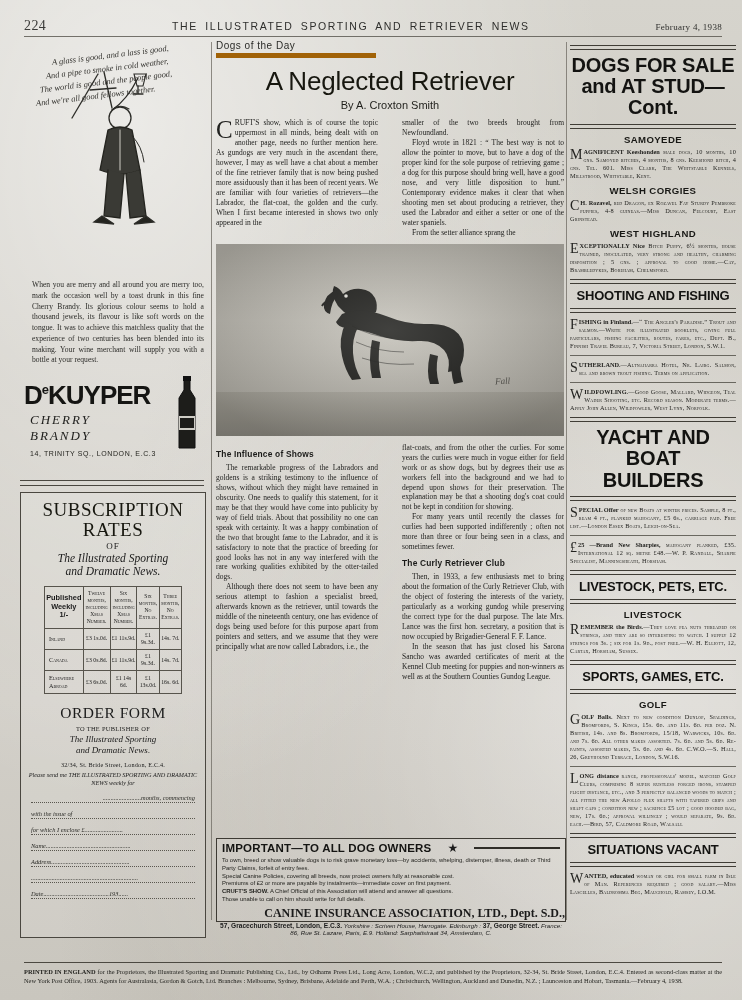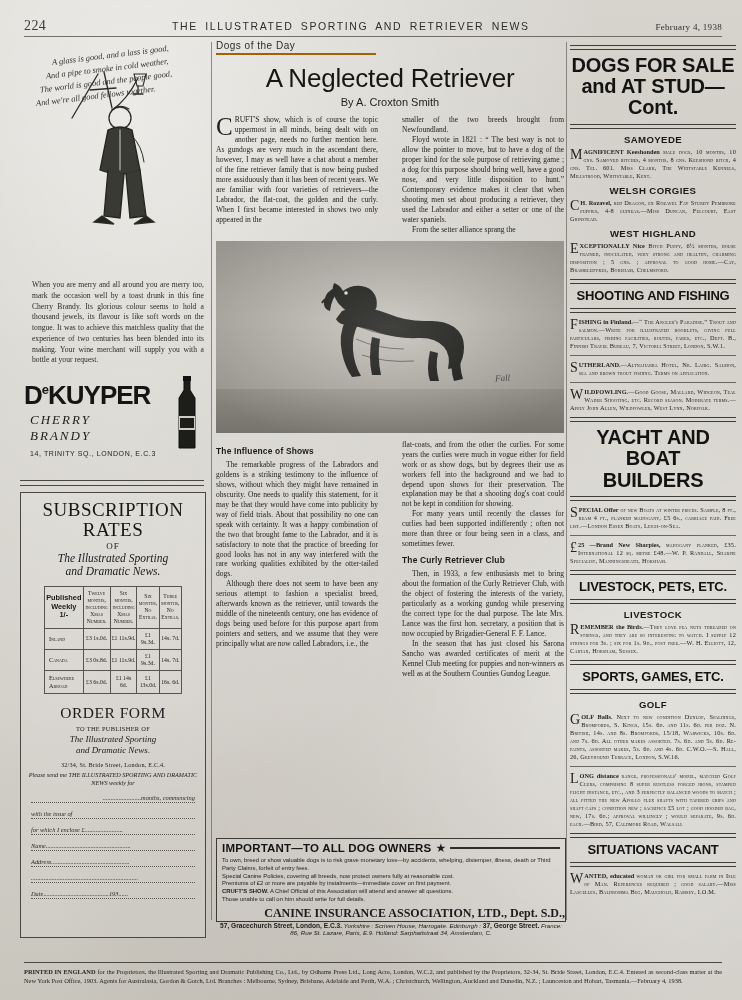--- a/index.html
+++ b/index.html
@@ -112,21 +112,21 @@
   .order-name{text-align:center;font-style:italic;font-size:9px;line-height:1.2;margin-top:2px;}
   .order-addr{text-align:center;font-size:6.2px;margin-top:5px;letter-spacing:.2px;}
   .order-note{text-align:center;font-style:italic;font-size:6.2px;line-height:1.35;margin-top:3px;}
   .fld{margin:7px 10px 0;font-size:6.4px;color:#2a2a26;border-bottom:1px dotted #5a574f;
     padding-bottom:1px;font-style:italic;}
   .fld.r{text-align:right;}
 
   
   .col-mid{position:absolute;left:216px;top:40px;width:348px;}
   .kicker{font-family:"Liberation Sans", sans-serif;font-size:10px;letter-spacing:.5px;
-    color:#2b2b28;padding-bottom:2px;border-bottom:2px solid #a16207;width:160px;}
+    color:#2b2b28;padding-bottom:2px;border-bottom:5px solid #a16207;width:160px;}
   .headline{
     font-family:"Liberation Sans", sans-serif;font-size:26px;font-weight:normal;
     letter-spacing:-.2px;text-align:center;margin:8px 0 0;color:#17170f;
   }
   .byline{font-family:"Liberation Sans", sans-serif;font-size:11px;text-align:center;
     margin-top:2px;color:#1f1f1b;}
   .artcols{display:flex;gap:24px;margin-top:7px;}
   .artcol{width:167px;font-size:7.5px;line-height:1.33;text-align:justify;
     hyphens:auto;color:#222220;}
   .artcol p{margin:0 0 0;text-indent:10px;}
@@ -148,21 +148,21 @@
   .dog{position:absolute;left:96px;bottom:26px;width:170px;height:140px;}
   .sig{position:absolute;right:54px;bottom:50px;font-style:italic;font-size:9px;
     color:#2e2c27;opacity:.8;transform:rotate(-3deg);}
   .caption{width:348px;margin-top:5px;font-style:italic;font-size:7.2px;line-height:1.4;
     text-align:center;color:#24241f;}
   .caption b{font-style:italic;font-weight:normal;font-variant:small-caps;letter-spacing:.3px;}
 
   
   .dogbox{position:absolute;left:216px;top:838px;width:348px;height:82px;
     border:1px solid #3d3a33;background:rgba(255,255,255,.08);}
-  .db-head{display:flex;align-items:center;gap:4px;margin:3px 5px 0;}
+  .db-head{display:flex;align-items:center;gap:16px;margin:3px 5px 0;}
   .db-head .t{font-family:"Liberation Sans", sans-serif;font-weight:bold;font-size:11.5px;
     letter-spacing:.2px;white-space:nowrap;color:#141412;}
   .db-head .star{font-size:12px;line-height:1;}
   .db-head .line{flex:1;height:2px;background:#2f2d28;}
   .db-body{margin:3px 5px 0;font-family:"Liberation Sans", sans-serif;font-size:5.9px;
     line-height:1.32;color:#23231f;}
   .db-body b{font-weight:bold;}
   .db-c{text-align:right;font-family:Liberation Serif, serif;font-weight:bold;
     font-size:12px;margin-top:2px;}
   .db-c2{text-align:center;font-family:"Liberation Sans", sans-serif;font-size:6.2px;margin-top:1px;}

